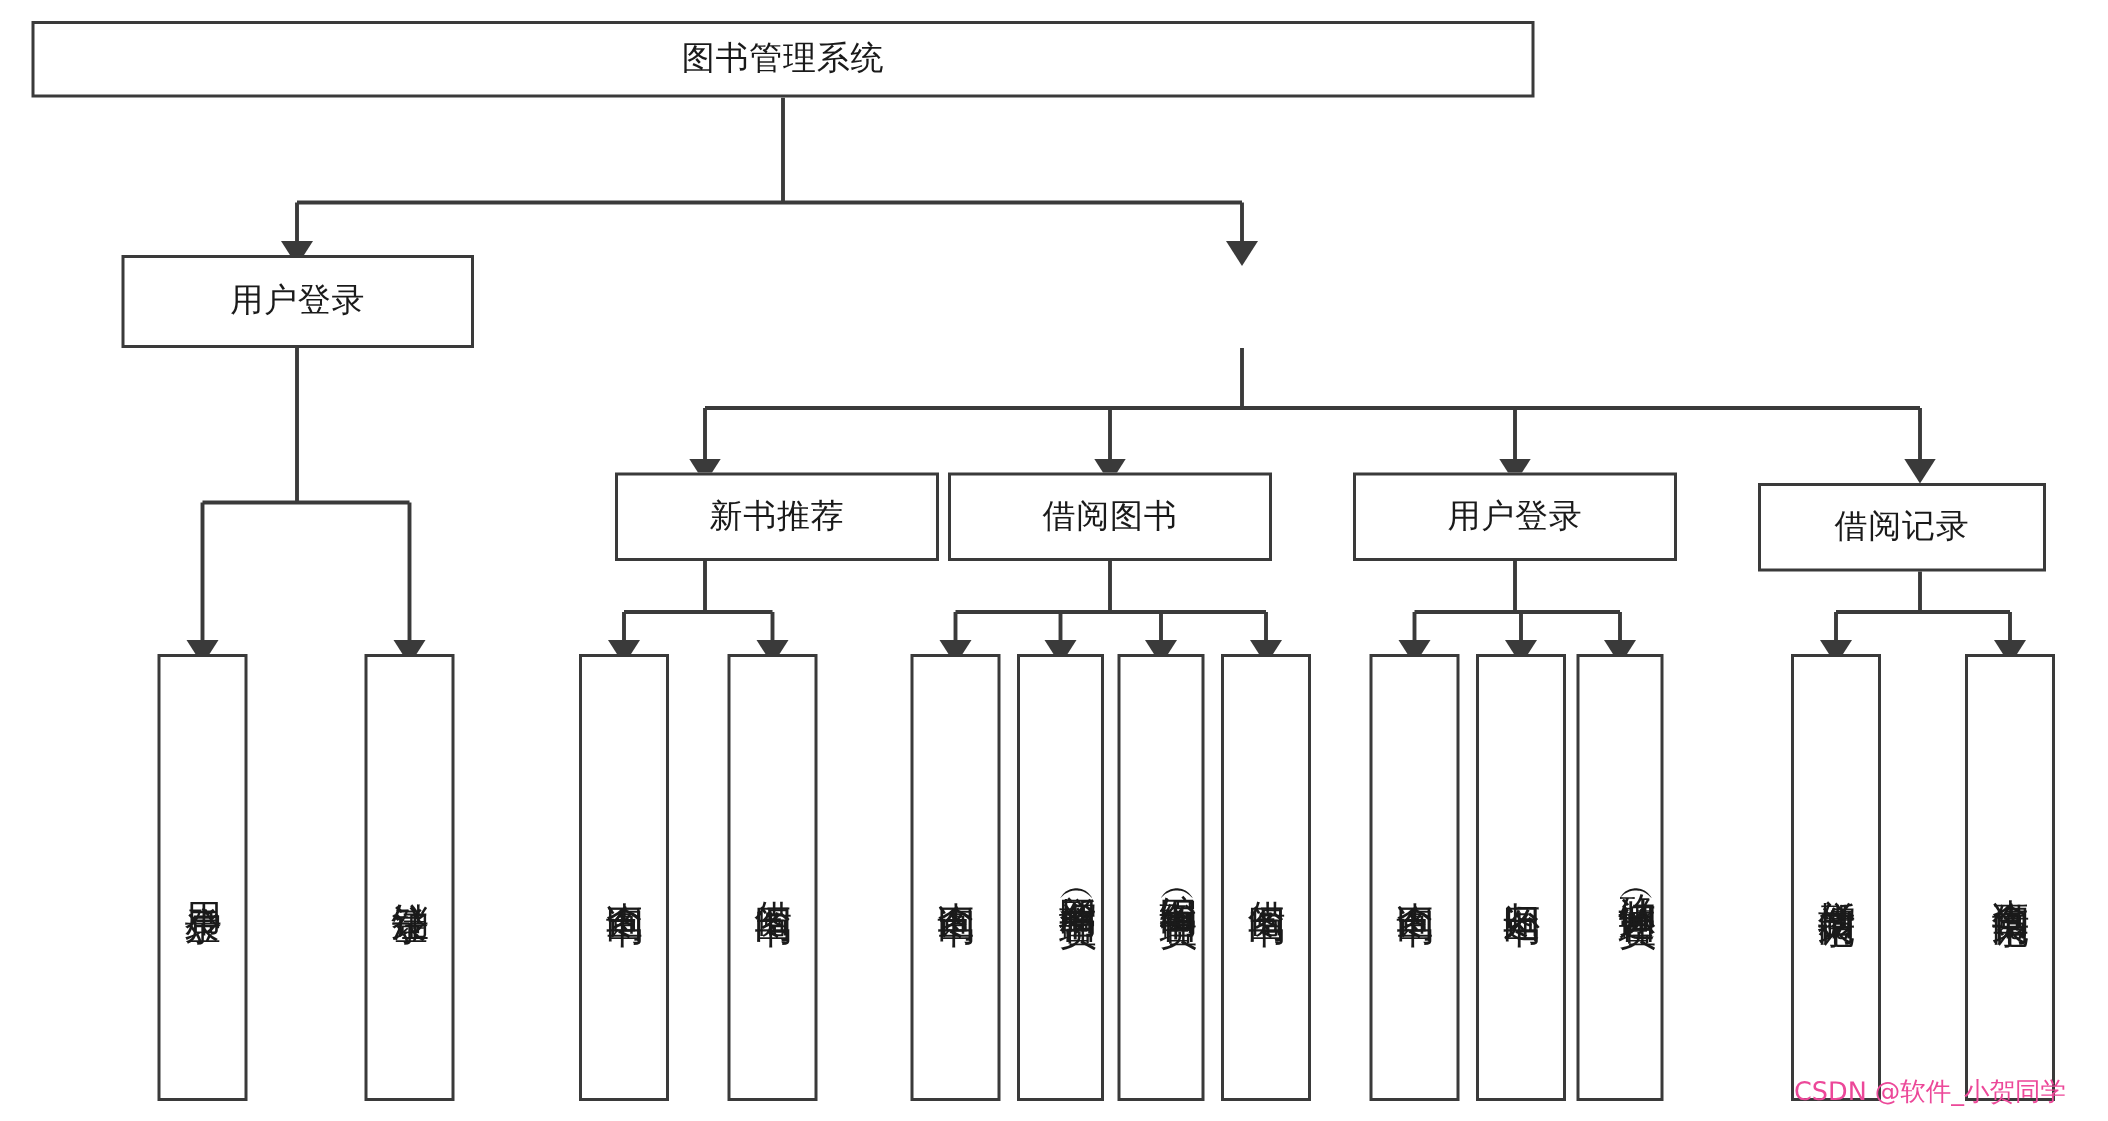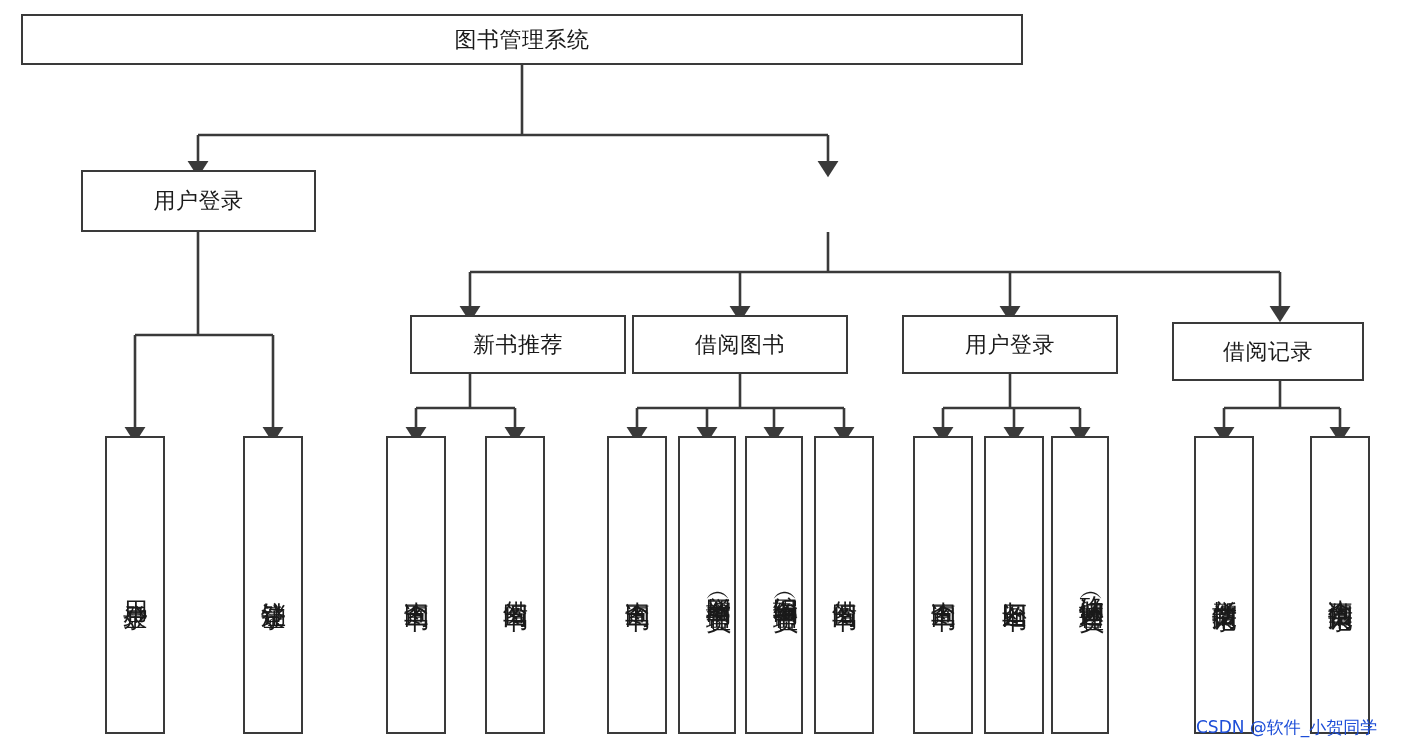--- a/index.html
+++ b/index.html
@@ -54,21 +54,21 @@
   }
   .node.v.vtop {
     align-items: flex-start;
   }
   .node.v.vmid {
     align-items: center;
   }
   .watermark {
     position: absolute;
     font-size: 17px;
-    color: #1d4ed8;
+    color: #ec4899;
     white-space: nowrap;
     z-index: 3;
     pointer-events: none;
   }
 </style>
 </head>
 <body>
 
 <div id="canvas">
 

